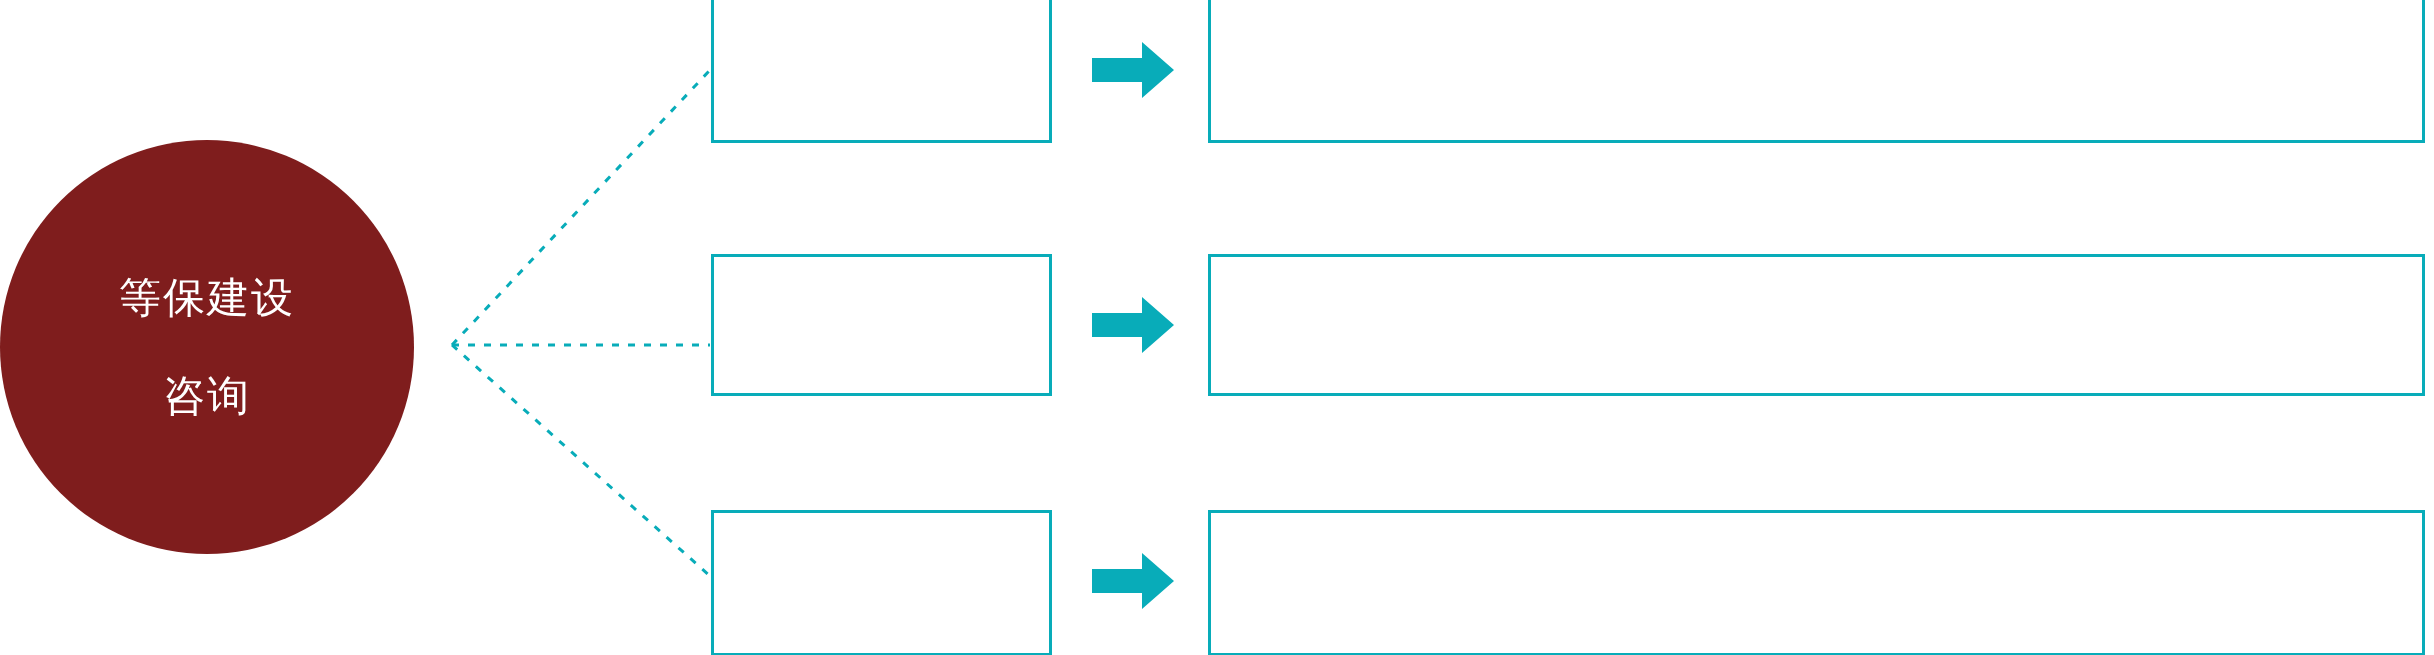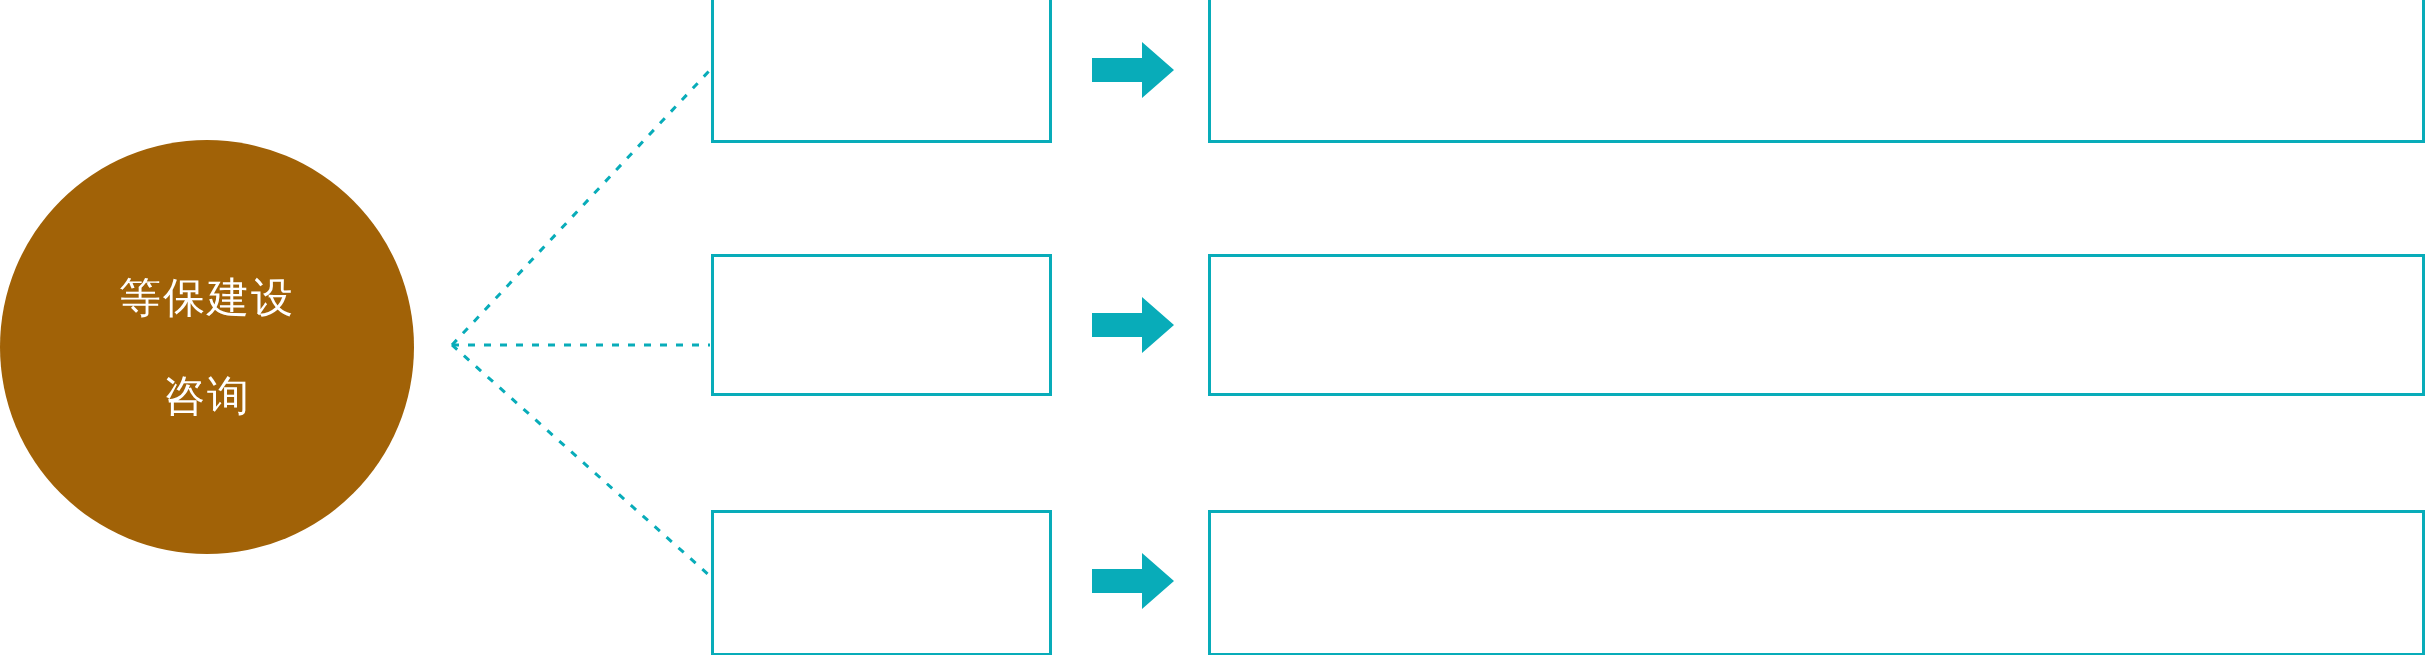--- a/index.html
+++ b/index.html
@@ -20,21 +20,21 @@
   }
 
   
   .hub {
     position: absolute;
     left: 0px;
     top: 140px;
     width: 414px;
     height: 414px;
     border-radius: 50%;
-    background: #a16207;
+    background: #7f1d1d;
     display: flex;
     flex-direction: column;
     align-items: center;
     justify-content: center;
     box-sizing: border-box;
     gap: 36px;
   }
   .hub-line {
     color: #ffffff;
     font-size: 42px;

